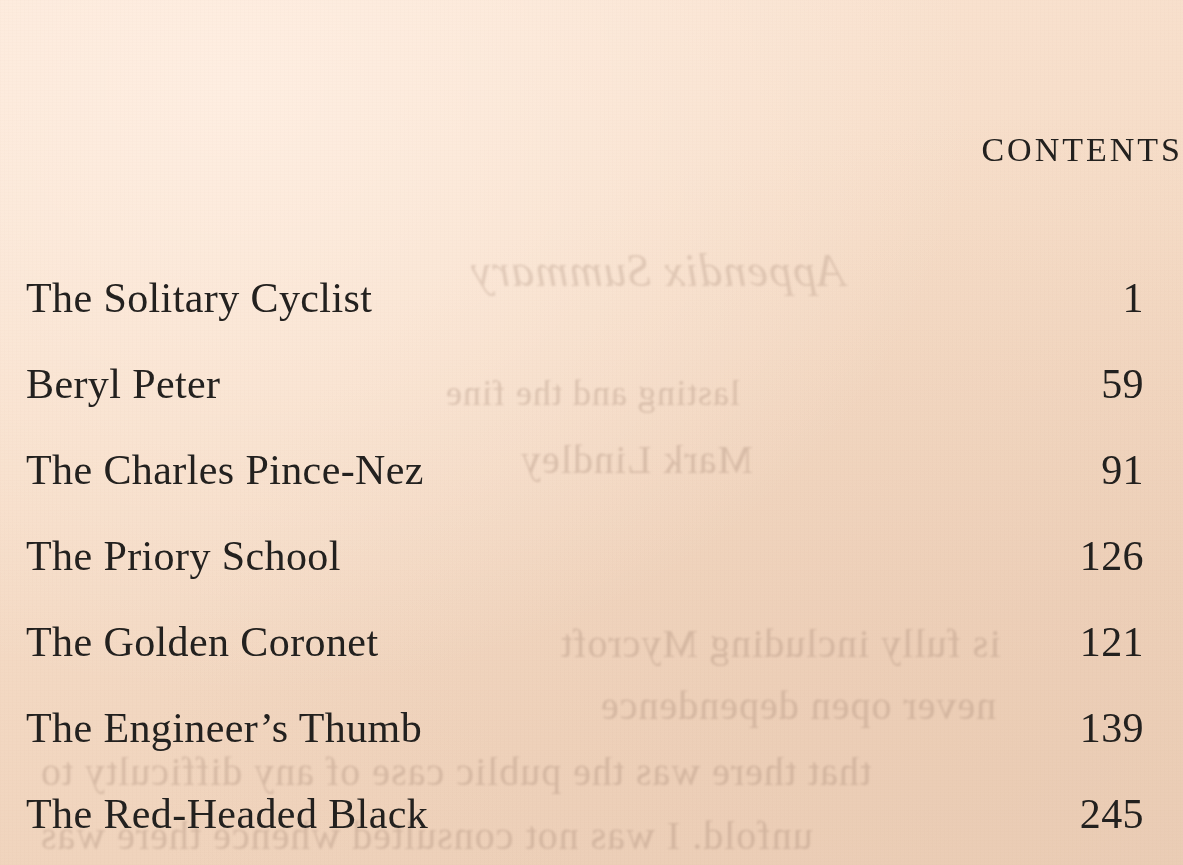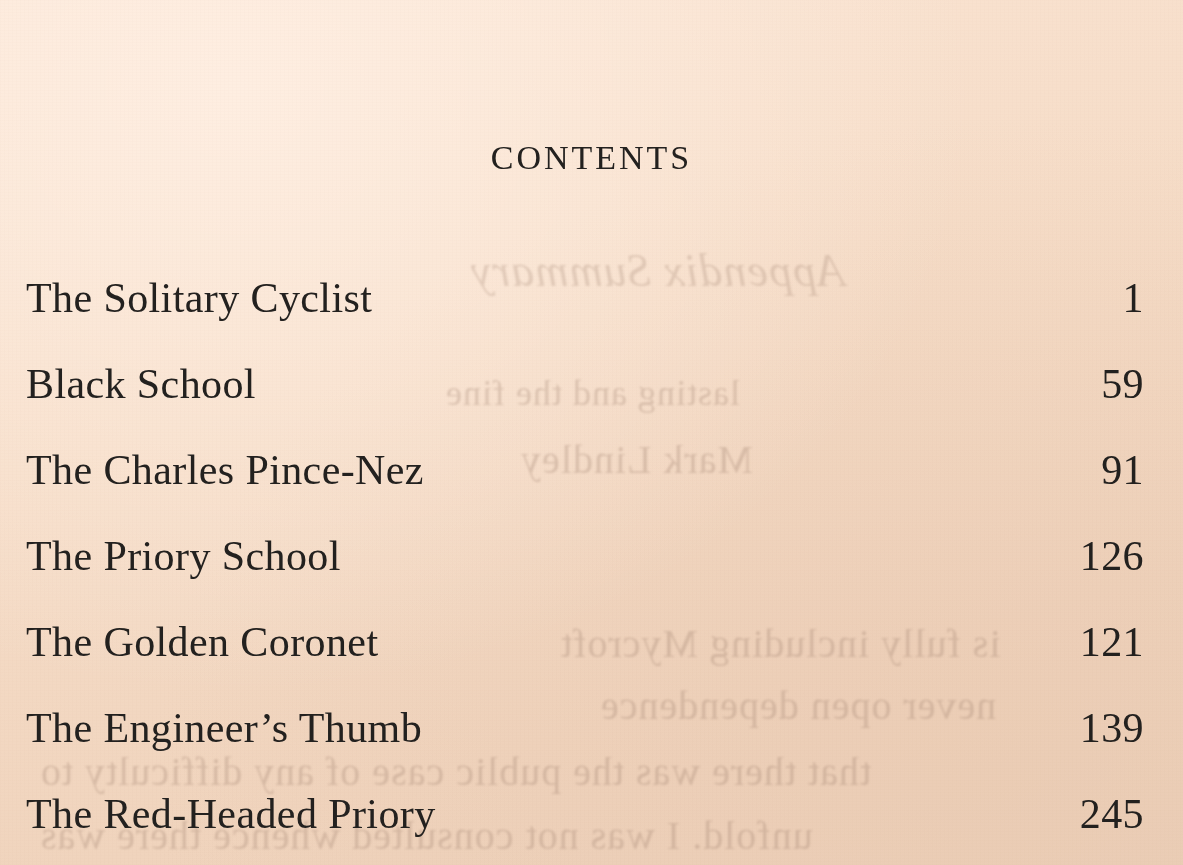--- a/index.html
+++ b/index.html
@@ -62,24 +62,24 @@
 
   #content {
     position: relative;
     z-index: 3;
     width: 100%;
     height: 100%;
   }
 
   #title {
     position: absolute;
-    top: 124px;
+    top: 116px;
     left: 0;
     width: 100%;
-    text-align: center;
+    text-align: right;
     font-size: 49px;
     letter-spacing: 3px;
     color: #23211f;
     font-variant: small-caps;
     text-transform: lowercase;
   }
   #title::first-letter {
     font-size: 49px;
   }
 
@@ -133,21 +133,21 @@
 
     <div id="toc">
 
       <div class="entry">
         <span class="title-text">The Solitary Cyclist</span>
         <span class="page-num">1</span>
       </div>
 
 
       <div class="entry">
-        <span class="title-text">Black School</span>
+        <span class="title-text">Beryl Peter</span>
         <span class="page-num">59</span>
       </div>
 
       <div class="entry">
         <span class="title-text">The Charles Pince-Nez</span>
         <span class="page-num">91</span>
       </div>
 
       <div class="entry">
         <span class="title-text">The Priory School</span>
@@ -158,19 +158,19 @@
         <span class="title-text">The Golden Coronet</span>
         <span class="page-num">121</span>
       </div>
 
       <div class="entry">
         <span class="title-text">The Engineer’s Thumb</span>
         <span class="page-num">139</span>
       </div>
 
       <div class="entry">
-        <span class="title-text">The Red-Headed Priory</span>
+        <span class="title-text">The Red-Headed Black</span>
         <span class="page-num">245</span>
       </div>
 
     </div>
   </div>
 </div>
 
 </body></html>

